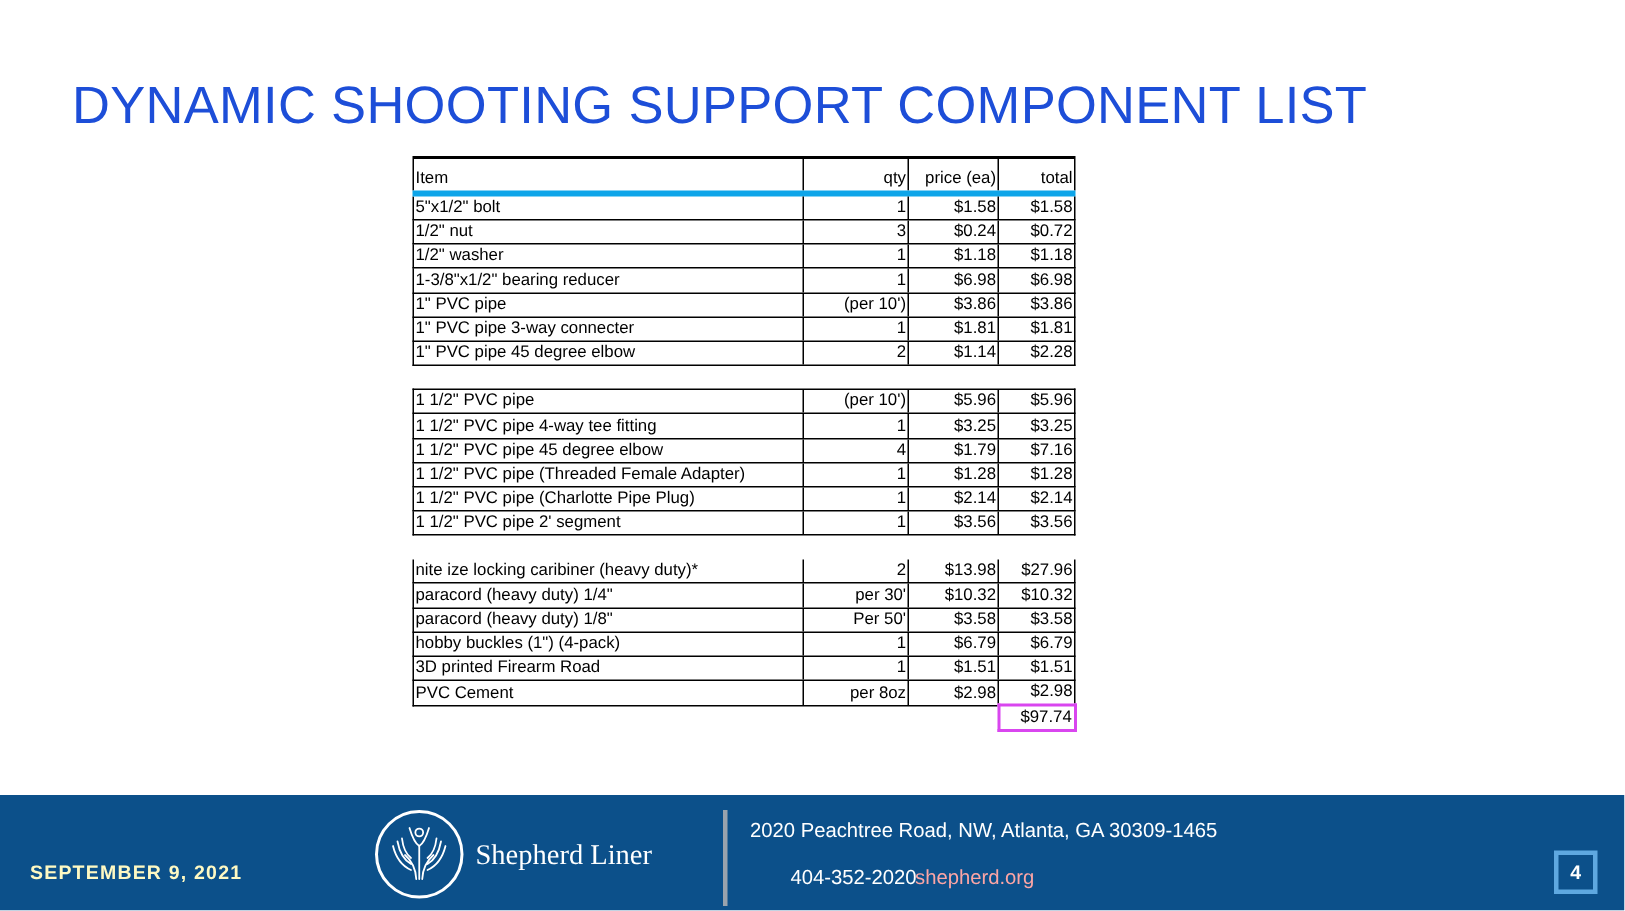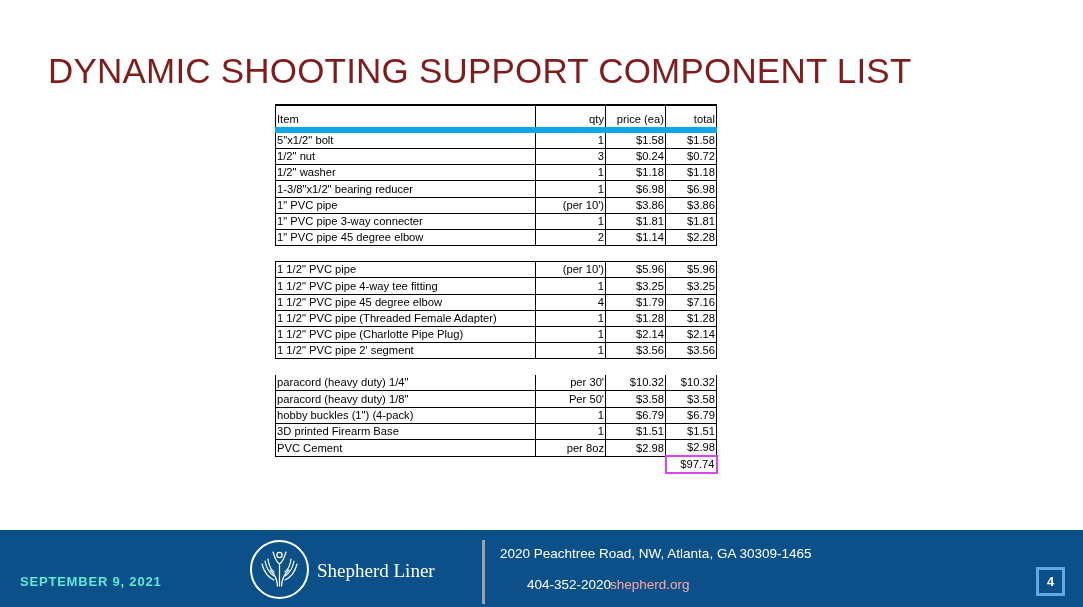--- a/index.html
+++ b/index.html
@@ -2,58 +2,58 @@
 <html><head>
 <meta charset="utf-8">
 <style>
   * { box-sizing: border-box; margin: 0; padding: 0; }
   html, body { width: 1083px; height: 607px; overflow: hidden; background: #ffffff; }
   body { position: relative; font-family: "Liberation Sans", sans-serif; }
 
   .slide-title {
     position: absolute; left: 48px; top: 51px;
     font-family: "Liberation Sans", sans-serif;
-    font-size: 35px; color: #7f1d1d; letter-spacing: 0.2px;
+    font-size: 35px; color: #1d4ed8; letter-spacing: 0.2px;
     white-space: nowrap; font-weight: normal;
   }
 
   .sheet {
     position: absolute; left: 275px; top: 104px;
     font-family: "Liberation Sans", sans-serif;
     font-size: 11.2px; color: #000;
   }
   .sheet table { border-collapse: collapse; table-layout: fixed; }
   .sheet td {
     height: 16.2px; line-height: 15px; padding: 0 1px;
     white-space: nowrap; overflow: hidden; vertical-align: bottom;
   }
   .sheet col.c-item { width: 260px; }
   .sheet col.c-qty { width: 70px; }
   .sheet col.c-price { width: 60px; }
   .sheet col.c-total { width: 51px; }
   .sheet .r { text-align: right; }
   .sheet .l { text-align: left; }
 
-  tr.hdr td { border-top: 2px solid #000; border-bottom: 6px solid #0ea5e9; height: 22px; padding-top: 6px; }
+  tr.hdr td { border-top: 2px solid #000; border-bottom: 4px solid #0ea5e9; height: 22px; padding-top: 6px; }
   tr.row td { border-bottom: 1px solid #000; }
   tr.row td, tr.hdr td { border-left: 1px solid #000; }
   tr.row td:last-child, tr.hdr td:last-child { border-right: 1px solid #000; }
   tr.row.first td { border-top: 1px solid #000; }
   tr.gap td { height: 16px; border: none; }
   tr.grand td { border: none; }
   tr.grand td.grand-cell { border: 2px solid #d946ef; text-align: right; }
 
   .footer {
     position: absolute; left: 0; top: 530px; width: 1083px; height: 77px;
     background: #0c508a;
   }
   .footer-date {
     position: absolute; left: 20px; top: 44px;
     font-family: "Liberation Sans", sans-serif; font-weight: bold;
-    color: #5eead4; font-size: 13px; letter-spacing: 0.8px;
+    color: #fef9c3; font-size: 13px; letter-spacing: 0.8px;
   }
   .logo-circle {
     position: absolute; left: 250px; top: 10px; width: 59px; height: 59px;
     border: 2px solid #ffffff; border-radius: 50%;
   }
   .logo-circle svg { position: absolute; left: 0; top: 0; }
   .logo-text {
     position: absolute; left: 317px; top: 30px;
     font-family: "Liberation Serif", serif; color: #ffffff; font-size: 19px;
   }
@@ -184,39 +184,45 @@
           <td class="r">$3.56</td>
           <td class="r">$3.56</td>
         </tr>
         <tr class="gap">
           <td></td>
           <td></td>
           <td></td>
           <td></td>
         </tr>
         <tr class="row">
+          <td class="l">nite ize locking caribiner (heavy duty)*</td>
+          <td class="r">2</td>
+          <td class="r">$13.98</td>
+          <td class="r">$27.96</td>
+        </tr>
+        <tr class="row">
           <td class="l">paracord (heavy duty) 1/4"</td>
           <td class="r">per 30'</td>
           <td class="r">$10.32</td>
           <td class="r">$10.32</td>
         </tr>
         <tr class="row">
           <td class="l">paracord (heavy duty) 1/8"</td>
           <td class="r">Per 50'</td>
           <td class="r">$3.58</td>
           <td class="r">$3.58</td>
         </tr>
         <tr class="row">
           <td class="l">hobby buckles (1") (4-pack)</td>
           <td class="r">1</td>
           <td class="r">$6.79</td>
           <td class="r">$6.79</td>
         </tr>
         <tr class="row">
-          <td class="l">3D printed Firearm Base</td>
+          <td class="l">3D printed Firearm Road</td>
           <td class="r">1</td>
           <td class="r">$1.51</td>
           <td class="r">$1.51</td>
         </tr>
         <tr class="row">
           <td class="l">PVC Cement</td>
           <td class="r">per 8oz</td>
           <td class="r">$2.98</td>
           <td class="r">$2.98</td>
         </tr>

